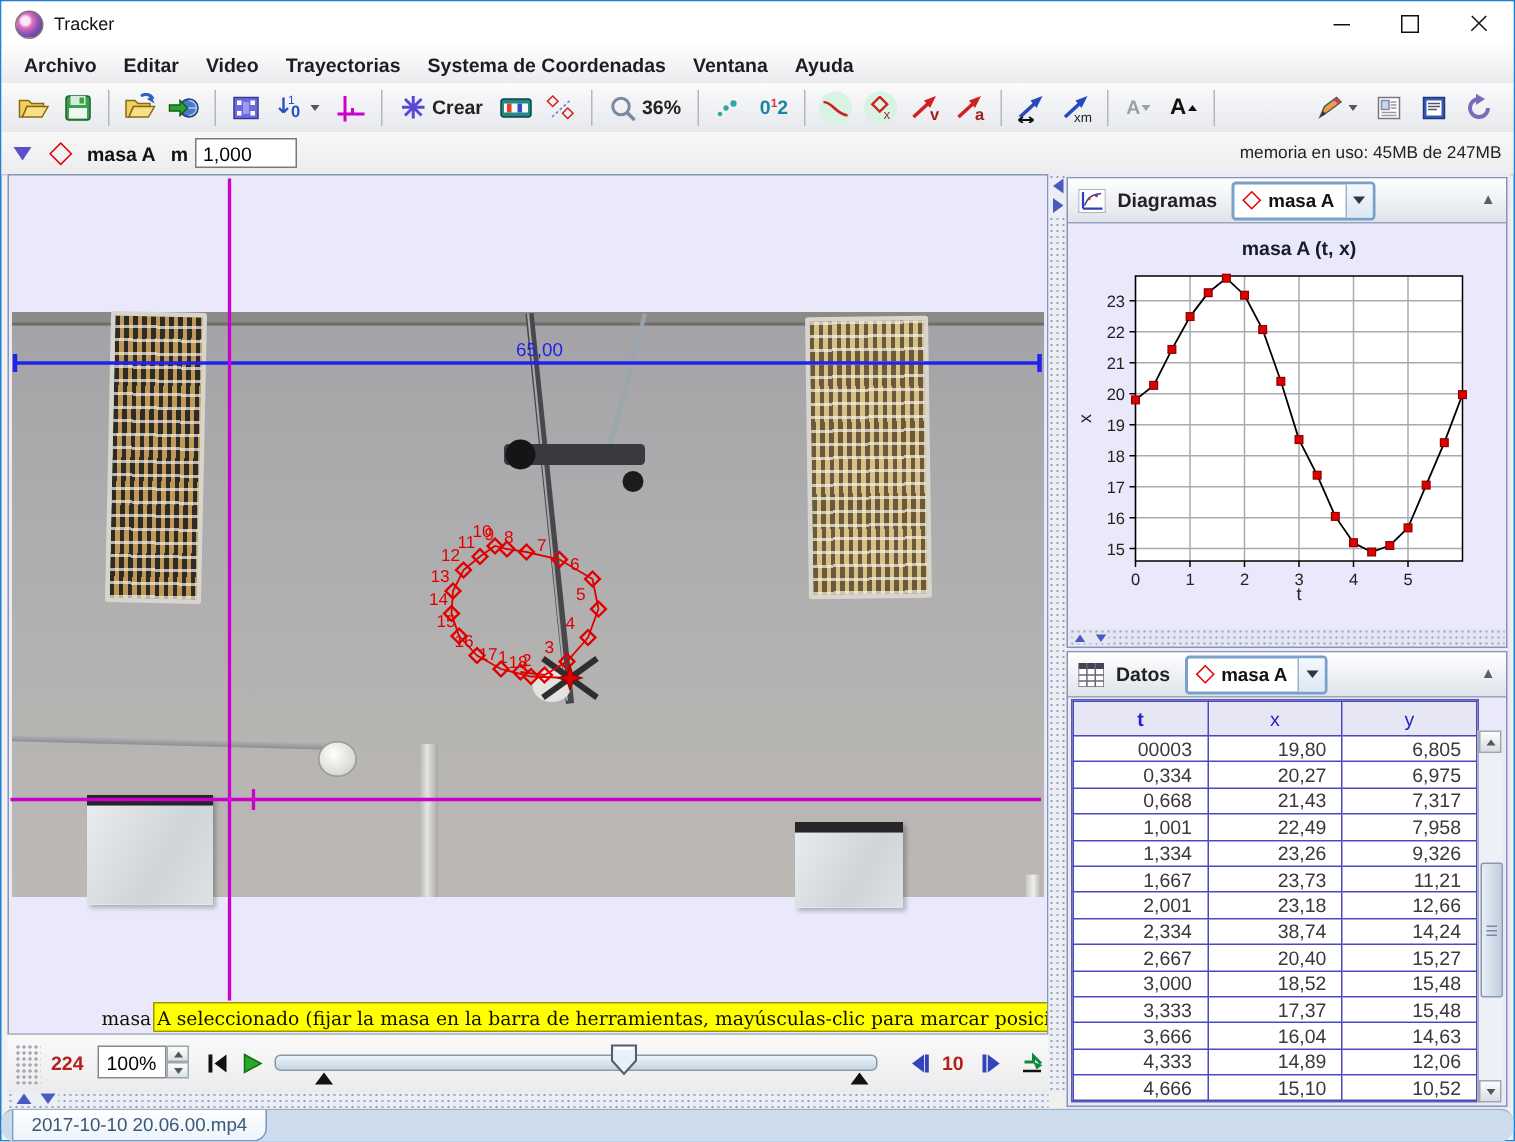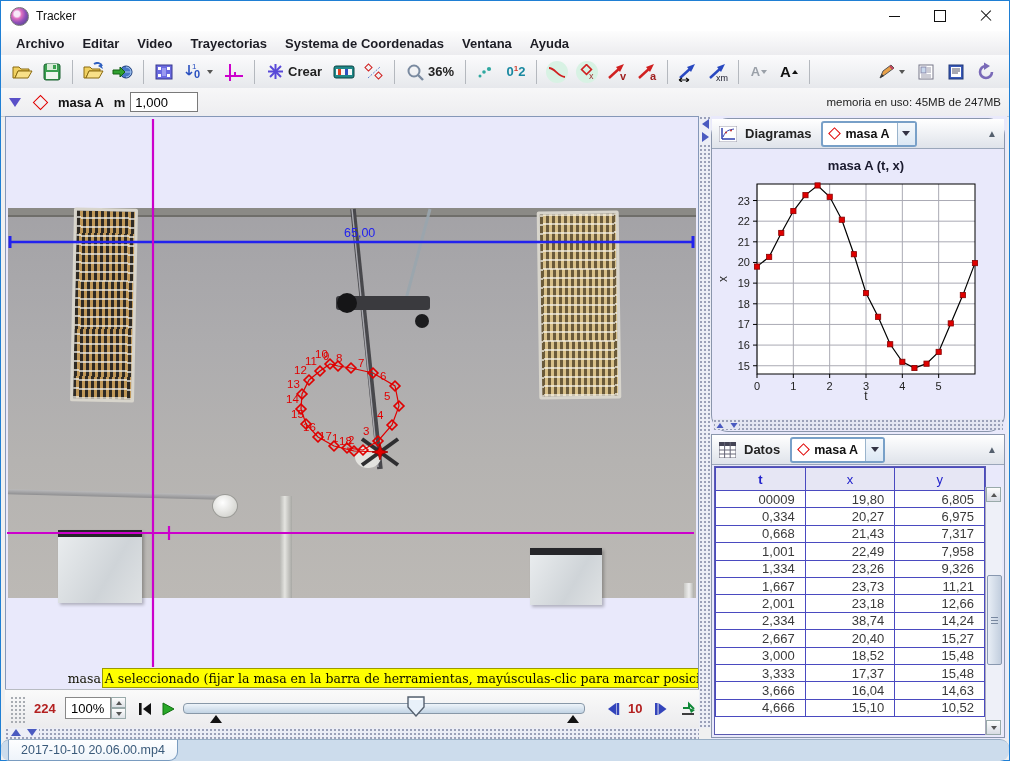--- a/index.html
+++ b/index.html
@@ -112,21 +112,21 @@
   .tri-r{width:0;height:0;border-top:5px solid transparent;border-bottom:5px solid transparent;border-left:7px solid #4a5ac0;}
   .h-splitter{position:absolute;left:4px;top:727px;width:694px;height:11px;background:#eceef6;
               background-image:radial-gradient(#9aa0b8 0.8px,transparent 1px);background-size:4px 4px;}
   .hs-arrows{position:absolute;left:8px;top:728px;display:flex;gap:6px;z-index:3;background:#eceef6;padding:0 2px;}
   .tri-u{width:0;height:0;border-left:5px solid transparent;border-right:5px solid transparent;border-bottom:7px solid #4a5ac0;}
   .tri-d2{width:0;height:0;border-left:5px solid transparent;border-right:5px solid transparent;border-top:7px solid #4a5ac0;}
 
   
   .right-panel{position:absolute;left:710px;top:115px;width:296px;height:623px;background:#e9e9fb;}
   .section{position:absolute;left:0;width:294px;border:1px solid #8a96ac;background:#e9e9fb;box-sizing:border-box;}
-  .sec-plot{top:2px;height:314px;border-radius:17px;}
+  .sec-plot{top:2px;height:314px;}
   .sec-data{top:318px;height:304px;}
   .sec-header{height:29px;background:linear-gradient(#ffffff,#dfe3ea);border-bottom:1px solid #9aa6ba;
               display:flex;align-items:center;padding:0 7px;}
   .sec-title{font-size:13px;font-weight:bold;color:#222;margin:0 10px 0 8px;}
   .track-select{display:inline-flex;align-items:center;height:22px;border:2px solid #78a0c8;border-radius:3px;background:#fff;}
   .ts-main{display:flex;align-items:center;gap:6px;padding:0 7px;}
   .ts-label{font-size:12.5px;font-weight:bold;color:#111;}
   .ts-arrow{width:17px;align-self:stretch;border-left:1px solid #9ab4cc;background:linear-gradient(#f4f8fc,#dce8f4);
             display:flex;align-items:center;justify-content:center;}
   .ts-arrow i{width:0;height:0;border-left:4px solid transparent;border-right:4px solid transparent;border-top:5px solid #334;}
@@ -658,21 +658,21 @@
         <table class="vals">
             <thead>
               <tr id="data-head">
                 <th>t</th>
                 <th>x</th>
                 <th>y</th>
               </tr>
             </thead>
             <tbody id="data-body">
               <tr>
-                <td>00009</td>
+                <td>00003</td>
                 <td>19,80</td>
                 <td>6,805</td>
               </tr>
               <tr>
                 <td>0,334</td>
                 <td>20,27</td>
                 <td>6,975</td>
               </tr>
               <tr>
                 <td>0,668</td>
@@ -716,20 +716,25 @@
               </tr>
               <tr>
                 <td>3,333</td>
                 <td>17,37</td>
                 <td>15,48</td>
               </tr>
               <tr>
                 <td>3,666</td>
                 <td>16,04</td>
                 <td>14,63</td>
+              </tr>
+              <tr>
+                <td>4,333</td>
+                <td>14,89</td>
+                <td>12,06</td>
               </tr>
               <tr>
                 <td>4,666</td>
                 <td>15,10</td>
                 <td>10,52</td>
               </tr>
             </tbody>
           </table>
       </div>
       <div class="dscroll">

